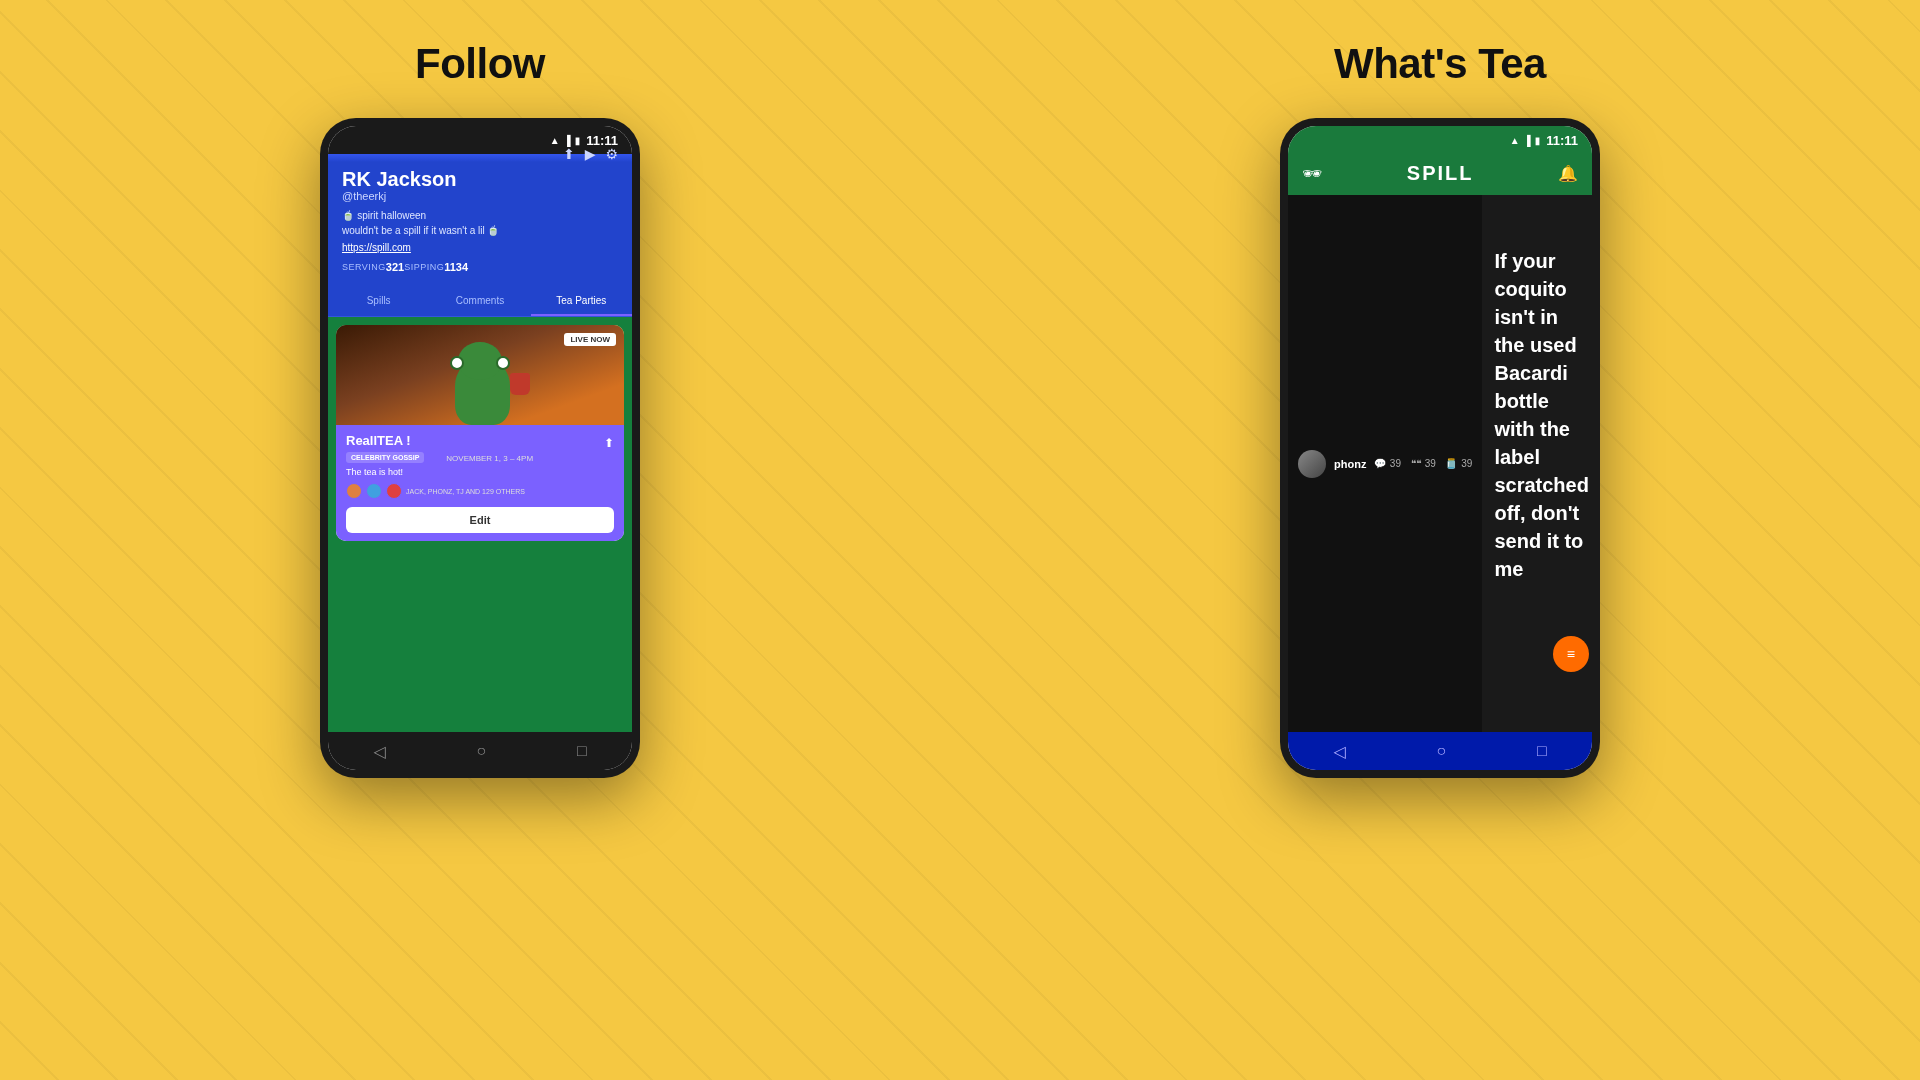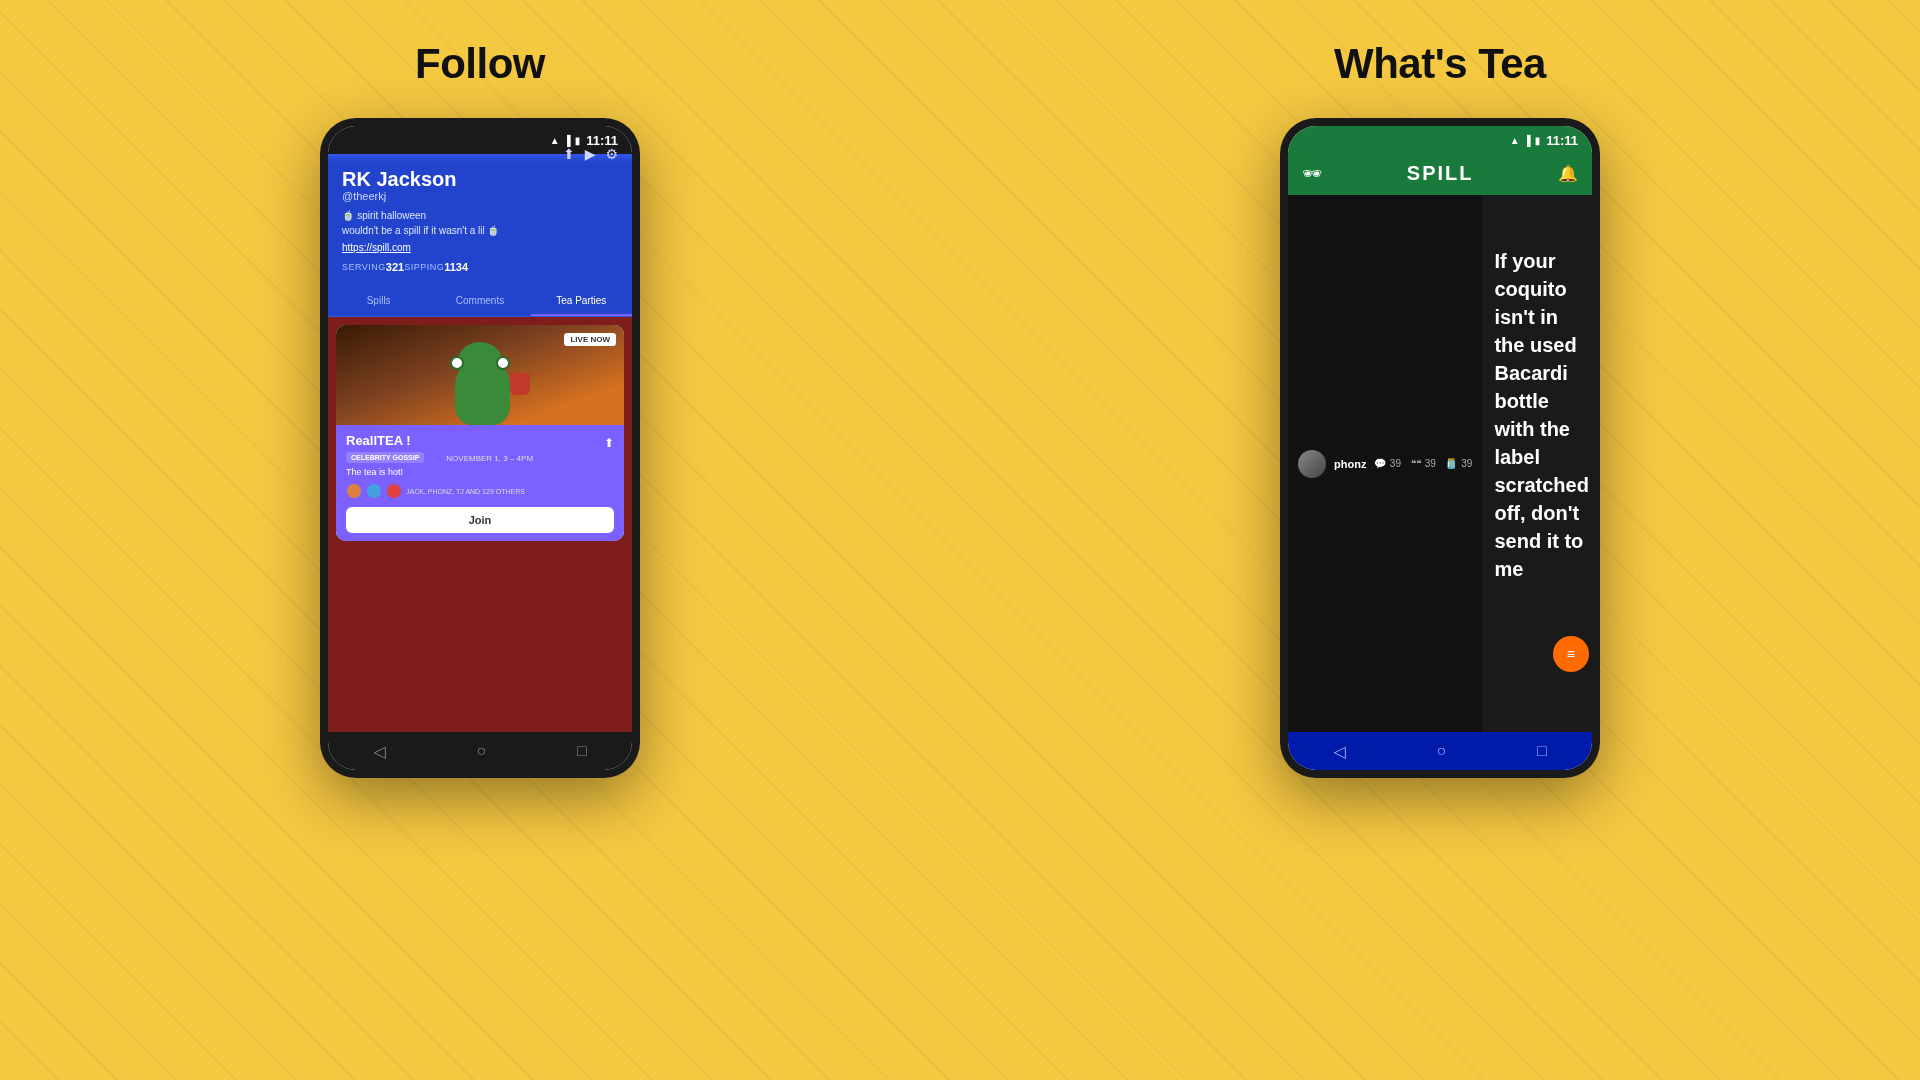--- a/index.html
+++ b/index.html
@@ -207,21 +207,21 @@
       border-bottom: 2px solid transparent;
     }
     .tab.active {
       color: #fff;
       border-bottom: 2px solid #7B61FF;
     }
 
     
     .content-area {
       flex: 1;
-      background: #7f1d1d;
+      background: #15803d;
       overflow: hidden;
       padding: 8px;
     }
 
     .tea-party-card {
       background: #fff;
       border-radius: 10px;
       overflow: hidden;
     }
 
@@ -607,21 +607,21 @@
               <span class="tag">CELEBRITY GOSSIP</span>
               <span class="card-date">NOVEMBER 1, 3 – 4PM</span>
             </div>
             <div class="card-desc">The tea is hot!</div>
             <div class="attendees-row">
               <div class="attendee-mini"></div>
               <div class="attendee-mini"></div>
               <div class="attendee-mini"></div>
               <span class="attendees-text">JACK, PHONZ, TJ AND 129 OTHERS</span>
             </div>
-            <button class="join-btn">Join</button>
+            <button class="join-btn">Edit</button>
           </div>
         </div>
       </div>
 
       <div class="bottom-nav">
         <span class="nav-btn">◁</span>
         <span class="nav-btn">○</span>
         <span class="nav-btn">□</span>
       </div>
 

